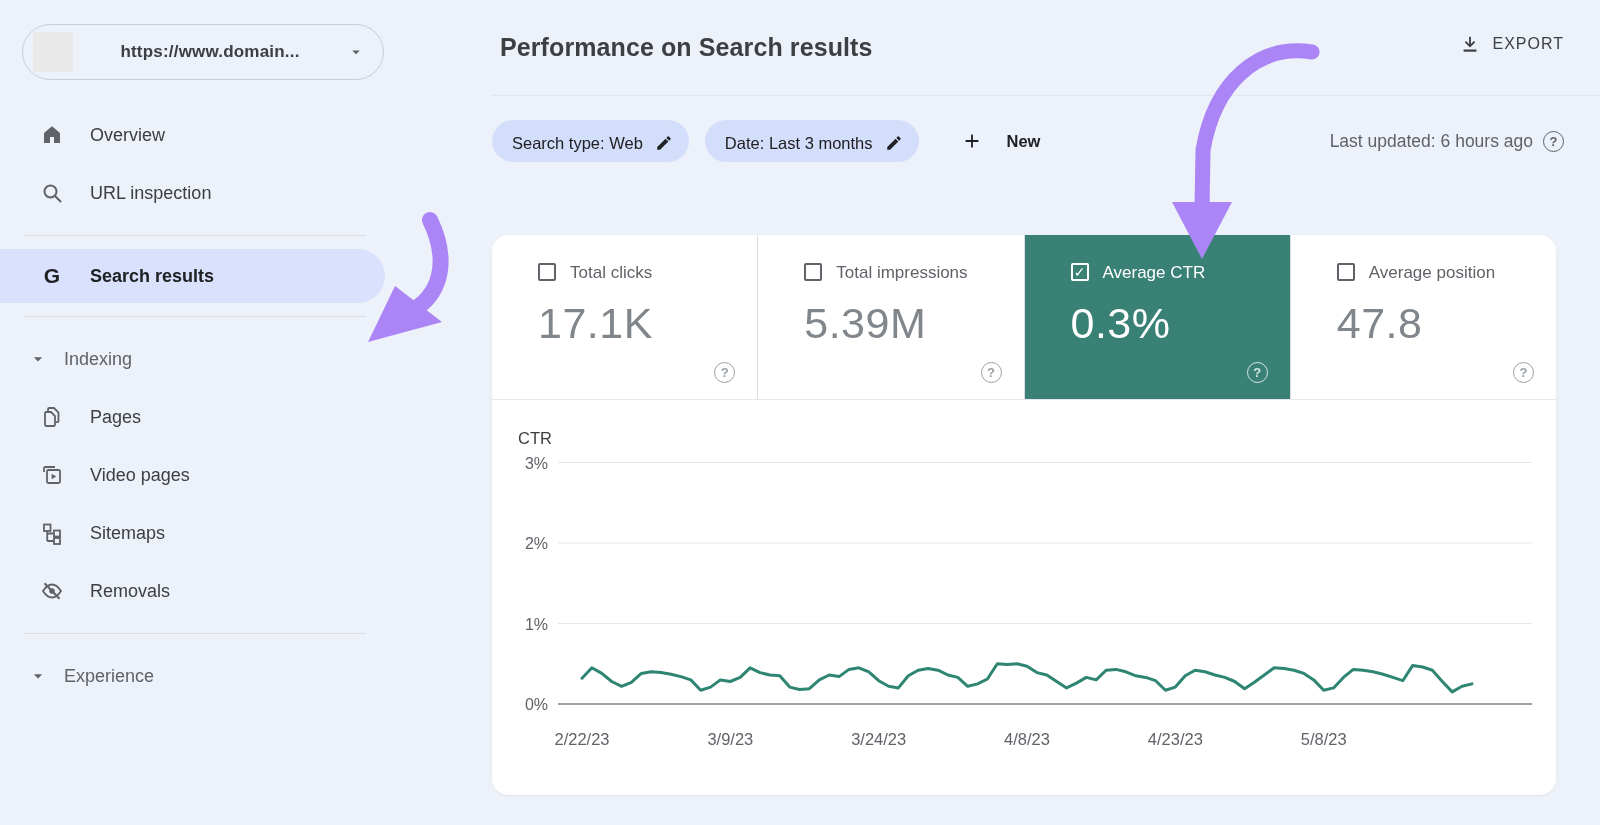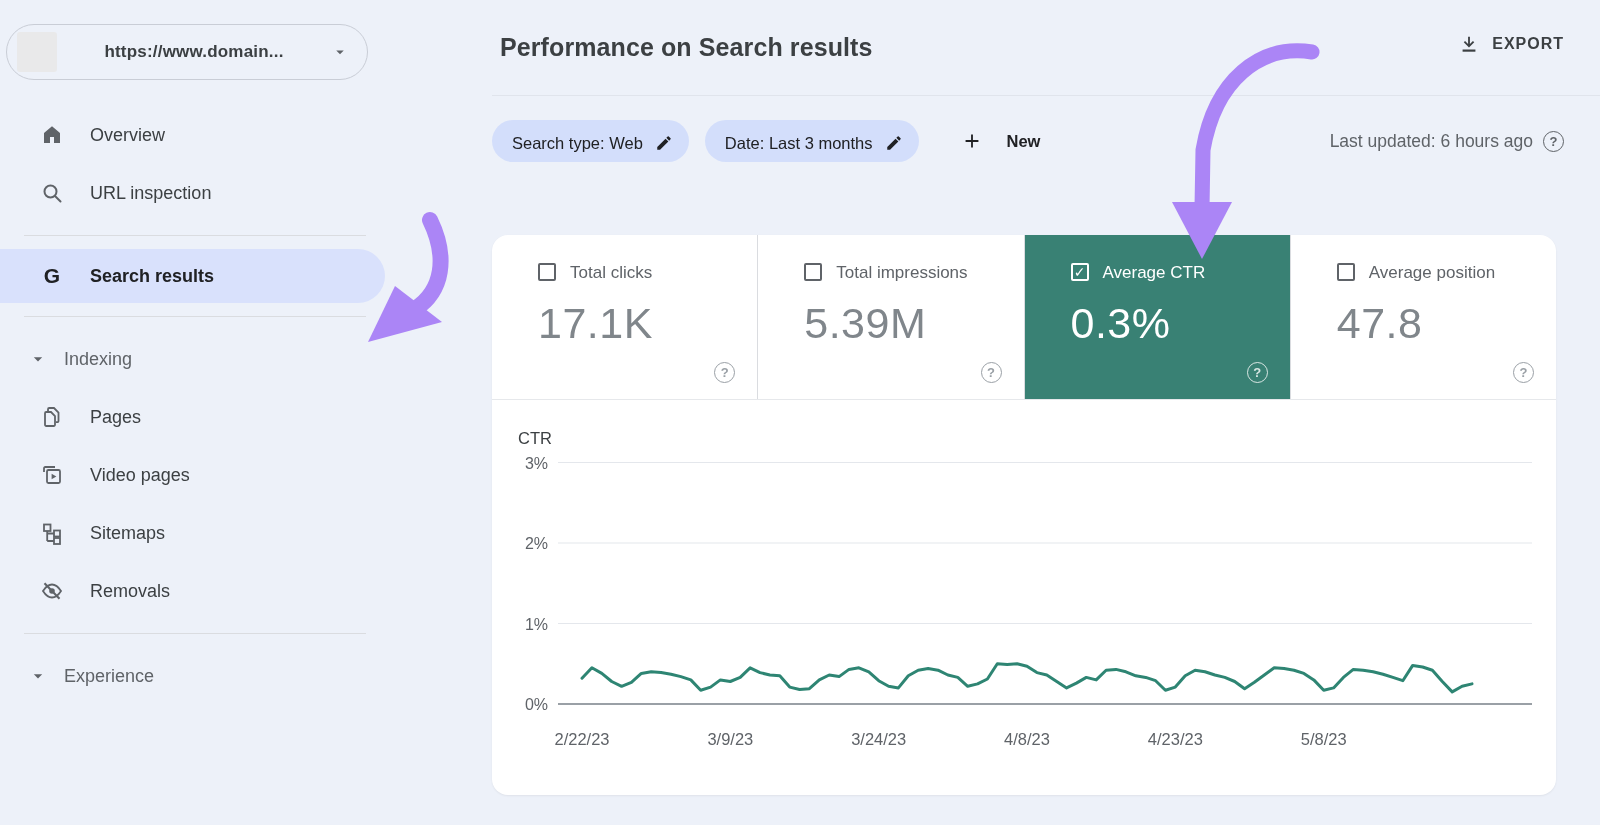--- a/index.html
+++ b/index.html
@@ -6,21 +6,21 @@
     --bg:#edf1f9; --card:#ffffff; --teal:#398174; --chip:#d3defb; --pill:#d9e1fc;
     --arrow:#ab85f6; --divider:#dadce0; --t1:#202124; --t2:#5f6368; --num:#80868b;
     --line:#2e8573; --axis:#9aa0a6; --grid:#e4e7ec;
   }
   *{box-sizing:border-box;margin:0;padding:0}
   html,body{width:1600px;height:825px;overflow:hidden}
   body{background:var(--bg);font-family:"Liberation Sans",sans-serif;color:var(--t1);position:relative}
 
   
   .sidebar{position:absolute;left:0;top:0;width:470px;height:825px}
-  .prop-pill{position:absolute;left:6px;top:24px;width:362px;height:56px;border:1px solid #c9cdd6;
+  .prop-pill{position:absolute;left:22px;top:24px;width:362px;height:56px;border:1px solid #c9cdd6;
     border-radius:28px;display:flex;align-items:center;padding:0 18px 0 10px;gap:27px;background:transparent;cursor:pointer}
   .prop-fav{width:40px;height:40px;background:#e9e9ea;border-radius:3px;flex:none}
   .prop-url{font-size:17px;font-weight:700;color:#3c4043;letter-spacing:.2px;flex:1;text-align:center;white-space:nowrap}
   .prop-caret{color:#5f6368;flex:none;width:18px;height:18px}
   .nav{position:absolute;left:0;top:106px;width:100%}
   .nav-row{height:58px;display:flex;align-items:center;cursor:pointer}
   .nav-item{padding-left:40px;gap:26px}
   .nav-item .nico{width:24px;height:24px;color:#5f6368;flex:none;display:flex;align-items:center;justify-content:center}
   .nav-item .nlabel{font-size:18px;color:#3c4043}
   .nav-item.selected{background:var(--pill);width:385px;height:54px;border-radius:0 27px 27px 0;margin:2px 0}
@@ -29,21 +29,21 @@
   .nav-section{padding-left:28px;gap:16px}
   .nav-section .caret{width:20px;height:20px;color:#5f6368}
   .nav-section .nlabel{font-size:18px;color:#5f6368}
   .nav-divider{height:1px;background:var(--divider);margin:13px 104px 13px 24px}
   .gicon{font-size:21px;font-weight:700;color:#202124;font-family:"Liberation Sans",sans-serif}
 
   
   .main-title{position:absolute;left:500px;top:33px;font-size:25px;color:#3c4043;letter-spacing:.1px}
   .export-btn{position:absolute;right:36px;top:33px;display:flex;align-items:center;gap:12px;cursor:pointer;color:#3c4043}
   .export-btn .eico{width:22px;height:22px}
-  .export-btn .elabel{font-size:16px;font-weight:700;letter-spacing:1px}
+  .export-btn .elabel{font-size:16px;font-weight:400;letter-spacing:1px}
   .title-divider{position:absolute;left:492px;right:0;top:95px;height:1px;background:#e0e4ec}
 
   
   .chiprow{position:absolute;left:492px;top:120px;right:36px;height:42px;display:flex;align-items:center}
   .chip{height:42px;border-radius:21px;background:var(--chip);display:flex;align-items:center;gap:12px;
     padding:4px 16px 0 20px;font-size:16.5px;color:#202124;margin-right:16px;cursor:pointer;white-space:nowrap}
   .chip .pico{width:18px;height:18px;color:#202124}
   .new-btn{display:flex;align-items:center;gap:24px;margin-left:26px;cursor:pointer}
   .new-btn .plus{width:22px;height:22px;color:#202124}
   .new-btn .nblabel{font-size:16.5px;font-weight:700;color:#202124}

